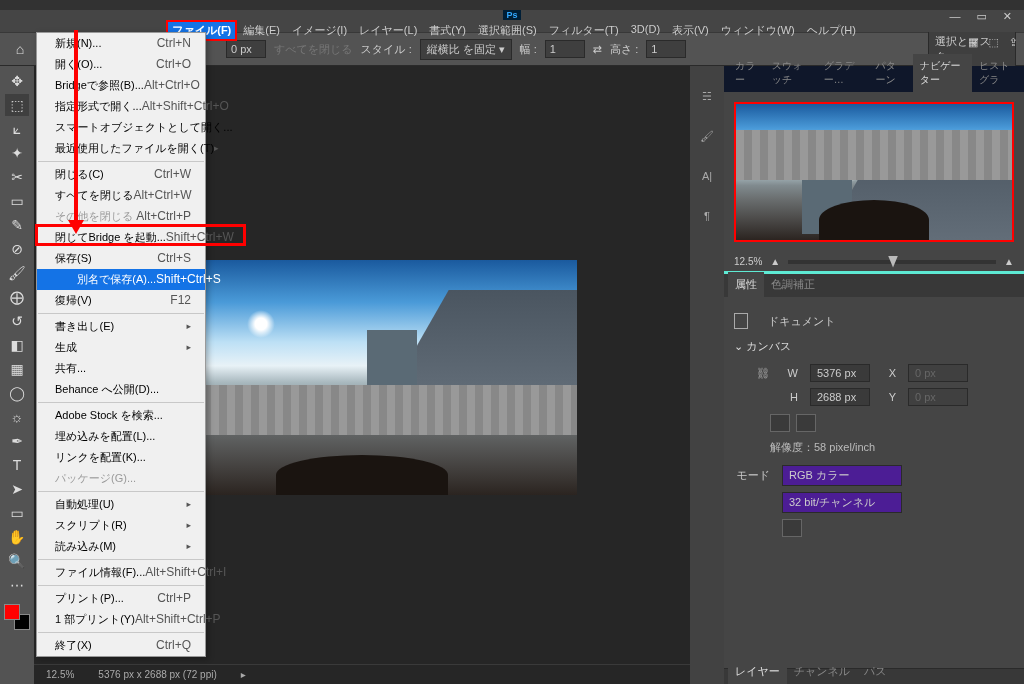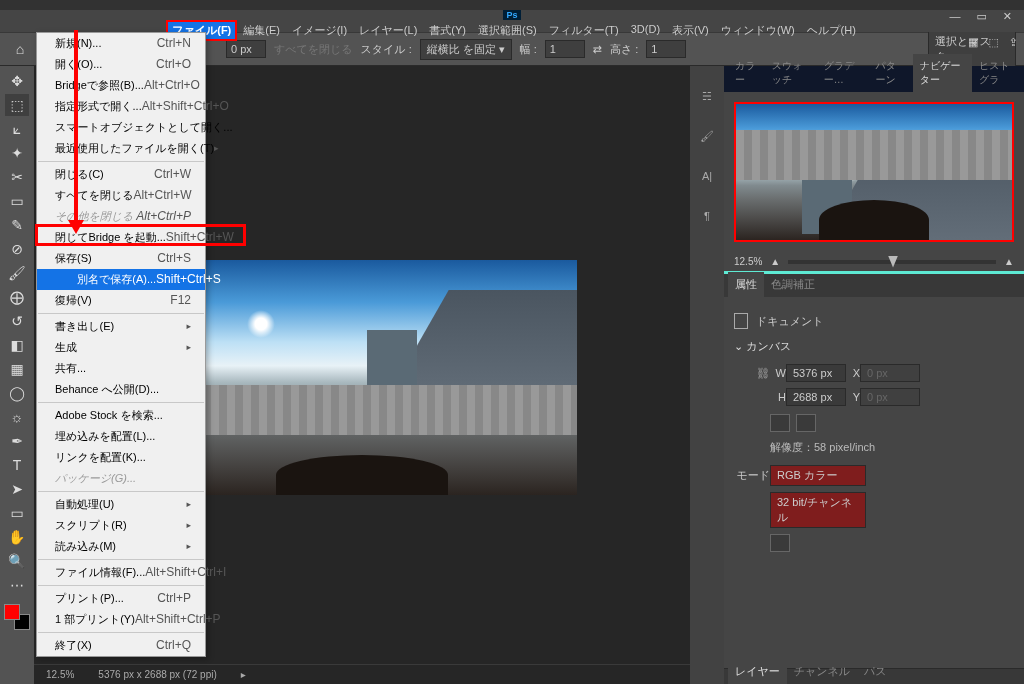--- a/index.html
+++ b/index.html
@@ -38,31 +38,31 @@
 .ptab { padding: 5px 7px; color: #888; cursor: pointer; }
 .ptab.active { background: #454545; color: #ddd; }
 .nav-body { padding: 10px; }
 .nav-thumb { border: 2px solid red; height: 140px; position: relative; }
 .nav-thumb .photo { width: 100%; height: 100%; }
 .nav-zoom { display: flex; align-items: center; gap: 8px; padding: 4px 10px; font-size: 10px; }
 .slider-track { flex: 1; height: 4px; background: #333; position: relative; }
 .slider-thumb { position: absolute; left: 48%; top: -4px; width: 10px; height: 12px; background: #bbb; clip-path: polygon(0 0,100% 0,50% 100%); }
 .ptabs2 { height: 26px; display: flex; align-items: flex-end; background: #383838; padding-left: 4px; font-size: 11px; border-top: 3px solid #5eead4; }
 .prop-body { padding: 10px; font-size: 11px; }
-.prop-row { display: flex; align-items: center; gap: 0; margin: 6px 0; }
+.prop-row { display: flex; align-items: center; gap: 12px; margin: 6px 0; }
 .prop-label { width: 14px; text-align: right; color: #ccc; }
 .prop-input { background: #3a3a3a; border: 1px solid #2a2a2a; color: #ccc; padding: 2px 6px; width: 60px; font-size: 11px; }
 .prop-input.dis { color: #666; background: #404040; }
-.prop-select { background: #7f1d1d; border: 1px solid #2a2a2a; color: #ccc; padding: 2px 6px; width: 96px; font-size: 11px; }
+.prop-select { background: #4c1d95; border: 1px solid #2a2a2a; color: #ccc; padding: 2px 6px; width: 120px; font-size: 11px; }
 .section-head { padding: 4px 0; color: #ddd; font-size: 11px; }
 .ptabs3 { height: 16px; display: flex; align-items: flex-end; background: #383838; padding-left: 4px; font-size: 11px; border-top: 1px solid #2a2a2a; margin-top: auto; }
 
 .dropdown { position: absolute; left: 36px; top: 32px; width: 170px; background: #f0f0f0; border: 1px solid #999; color: #000; font-size: 11px; z-index: 100; box-shadow: 2px 2px 6px rgba(0,0,0,0.3); }
 .dd-item { display: flex; justify-content: space-between; padding: 3px 14px 3px 18px; cursor: pointer; white-space: nowrap; }
-.dd-item.dis { color: #9a9a9a; font-style: italic; }
+.dd-item.dis { color: #9a9a9a; }
 .dd-item.hl { background: #1473e6; color: #fff; padding-left: 40px; }
 .dd-sep { height: 1px; background: #c8c8c8; margin: 2px 1px; }
 .dd-item .sc { color: #555; font-size: 12px; }
 .dd-item.hl .sc { color: #fff; }
 .red-box { position: absolute; border: 3px solid red; left: 35px; top: 224px; width: 211px; height: 22px; z-index: 101; pointer-events: none; }
 .red-arrow { position: absolute; left: 74px; top: 30px; z-index: 102; pointer-events: none; }
 .arrow-line { width: 4px; height: 190px; background: red; }
 .arrow-head { width: 0; height: 0; border-left: 8px solid transparent; border-right: 8px solid transparent; border-top: 14px solid red; margin-left: -6px; }
 .frame-icons { position: absolute; right: 6px; top: 36px; display: flex; gap: 10px; color: #ccc; }
 .doc-icon { width: 14px; height: 16px; border: 1px solid #aaa; display: inline-block; margin-right: 8px; }

